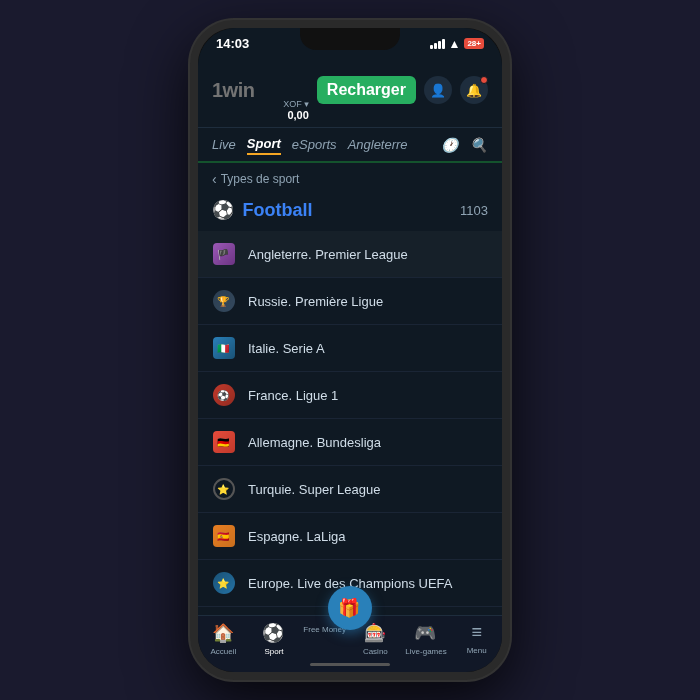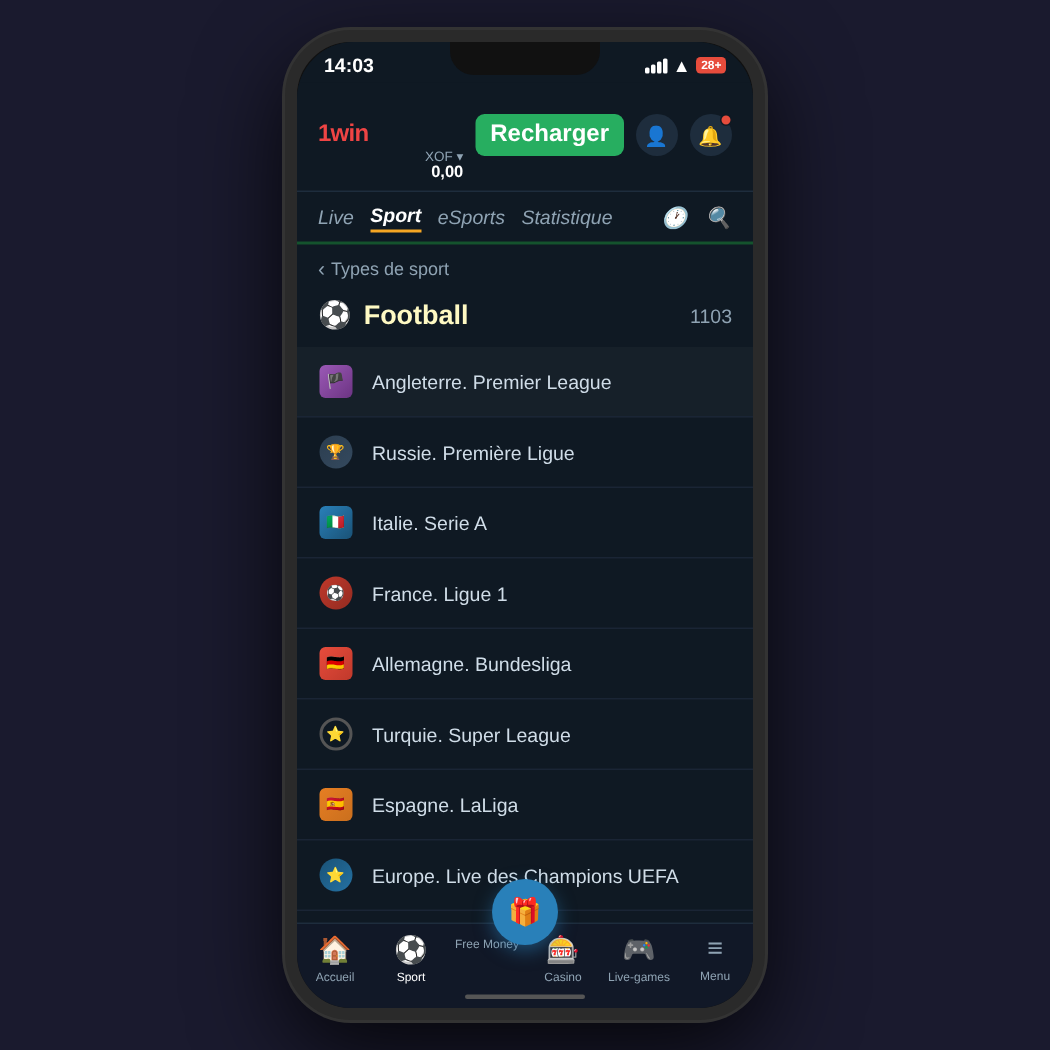--- a/index.html
+++ b/index.html
@@ -120,22 +120,22 @@
     .app-header {
       background: #0f1923;
       padding: 4px 14px 6px;
       display: flex;
       align-items: center;
       justify-content: space-between;
       border-bottom: 1px solid #1e2d3d;
     }
 
     .logo-text {
-      color: #ef4444;
-      font-size: 16px;
+      color: #737373;
+      font-size: 20px;
       font-weight: 800;
       letter-spacing: -0.5px;
     }
 
     .header-right {
       display: flex;
       align-items: center;
       gap: 8px;
     }
 
@@ -248,21 +248,21 @@
       display: flex;
       align-items: center;
       gap: 8px;
     }
 
     .football-icon {
       font-size: 18px;
     }
 
     .section-name {
-      color: #fef9c3;
+      color: #3b82f6;
       font-size: 18px;
       font-weight: 700;
     }
 
     .section-count {
       color: #8fa3b3;
       font-size: 13px;
     }
 
     
@@ -447,21 +447,21 @@
           🔔
           <div class="notif-dot"></div>
         </div>
       </div>
     </div>
 
     <div class="nav-tabs">
       <span class="nav-tab">Live</span>
       <span class="nav-tab active">Sport</span>
       <span class="nav-tab">eSports</span>
-      <span class="nav-tab">Statistique</span>
+      <span class="nav-tab">Angleterre</span>
       <div class="nav-icons">
         <span>🕐</span>
         <span>🔍</span>
       </div>
     </div>
 
     <div class="breadcrumb">
       <span class="breadcrumb-arrow">‹</span>
       <span>Types de sport</span>
     </div>

